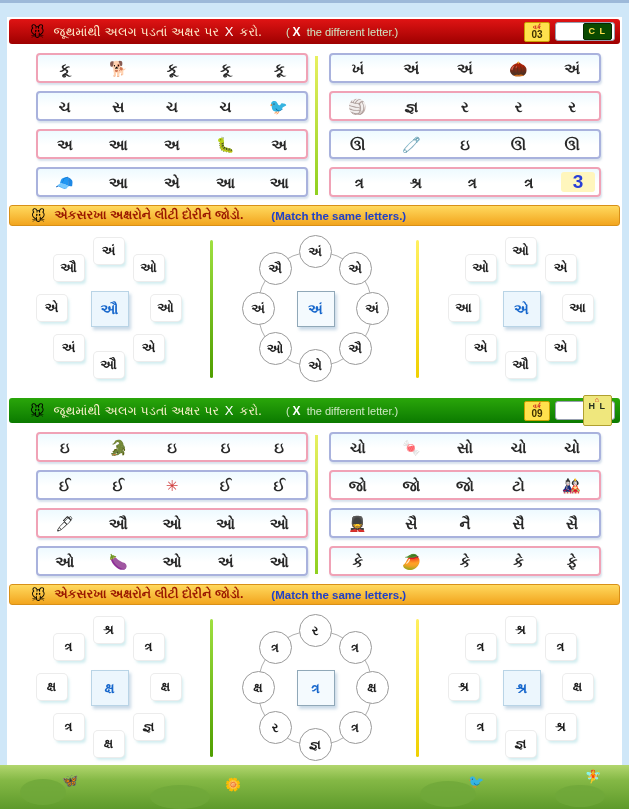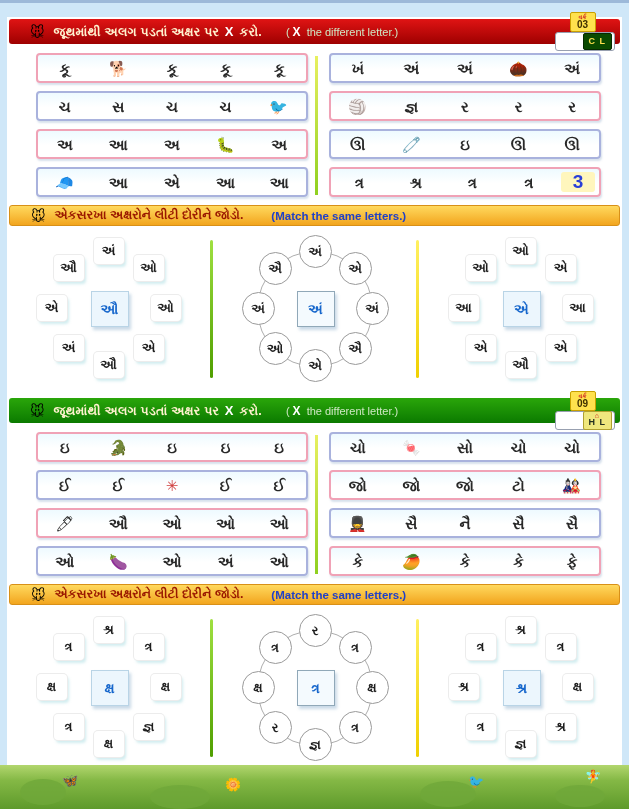--- a/index.html
+++ b/index.html
@@ -6,36 +6,36 @@
   .page{position:relative;width:629px;height:809px;background:#cfe7f8;overflow:hidden;
         font-family:"Liberation Sans","DejaVu Sans",sans-serif;border-top:3px solid #9db9d9;box-sizing:border-box;}
   .panel{position:absolute;left:7px;top:14px;width:615px;height:752px;background:#ffffff;}
 
   
   .banner{height:25px;margin:2px 2px 0;display:flex;align-items:center;border-radius:3px;padding:0 5px;box-sizing:border-box;}
   .banner.red{background:linear-gradient(#e01414,#9e0000);}
   .banner.green{background:linear-gradient(#2aa60a,#0b7a00);}
   .banner.orange{background:linear-gradient(#ffd95e,#f2a51e);border:1px solid #d89018;height:21px;margin-top:4px;}
   .mouse{font-size:14px;margin:0 9px 0 16px;}
-  .guj{color:#fff2cf;font-weight:bold;font-size:12.5px;letter-spacing:.2px;}
+  .guj{color:#fff2cf;font-weight:normal;font-size:12.5px;letter-spacing:.2px;}
   .guj .gx{color:#ffffff;font-size:13px;padding:0 2px;}
   .eng{color:#cfe8c4;font-size:11px;margin-left:24px;}
   .eng .x{color:#ffffff;font-weight:bold;font-size:12px;padding:0 3px;}
   .guj-dark{color:#9a1800;font-weight:bold;font-size:12.5px;}
   .eng-blue{color:#2140c6;font-weight:bold;font-size:11.5px;margin-left:28px;}
 
-  .bright{margin-left:auto;display:flex;align-items:center;flex-direction:column;}
+  .bright{margin-left:auto;display:flex;align-items:center;}
   .badge{width:24px;text-align:center;background:#ffe14d;border:1px solid #c9a000;border-radius:2px;line-height:1;padding:1px 0;}
   .badge .bl{display:block;font-size:6px;color:#cc2020;font-weight:bold;}
   .badge .bn{display:block;font-size:10px;color:#3f3000;font-weight:bold;}
   .levelbox{background:#fff;border:1px solid #98a0b0;border-radius:3px;width:60px;height:19px;margin-left:5px;
             display:flex;align-items:center;justify-content:flex-end;padding-right:2px;box-sizing:border-box;}
   .levelbtn{font-size:9px;font-weight:bold;border-radius:2px;line-height:1;}
   .levelbtn.cl{background:#0a4a00;color:#ffe14d;border:1px solid #052a00;padding:3px 5px;letter-spacing:1px;}
-  .levelbtn.hl{background:#efe77d;color:#243020;border:1px solid #b0a030;padding:1px 5px 2px;text-align:center;letter-spacing:1px;}
+  .levelbtn.hl{background:#efe77d;color:#243020;border:1px solid #b0a030;padding:1px 5px 14px;text-align:center;letter-spacing:1px;}
   .roof{display:block;color:#d42020;font-size:7px;line-height:5px;}
 
   
   .rows-wrap{display:flex;justify-content:space-between;padding:9px 21px 4px 29px;position:relative;}
   .col{width:272px;display:flex;flex-direction:column;gap:8px;}
   .lrow{height:26px;border:2px solid;border-radius:4px;display:flex;align-items:center;
         background:linear-gradient(#eefaff,#ffffff 55%);box-shadow:1px 2px 2px rgba(140,170,200,.35);}
   .lrow.pink{border-color:#f0a2b6;}
   .lrow.blue{border-color:#a9b2dd;}
   .cell{flex:1;text-align:center;font-weight:bold;font-size:15px;color:#282828;line-height:1;}

